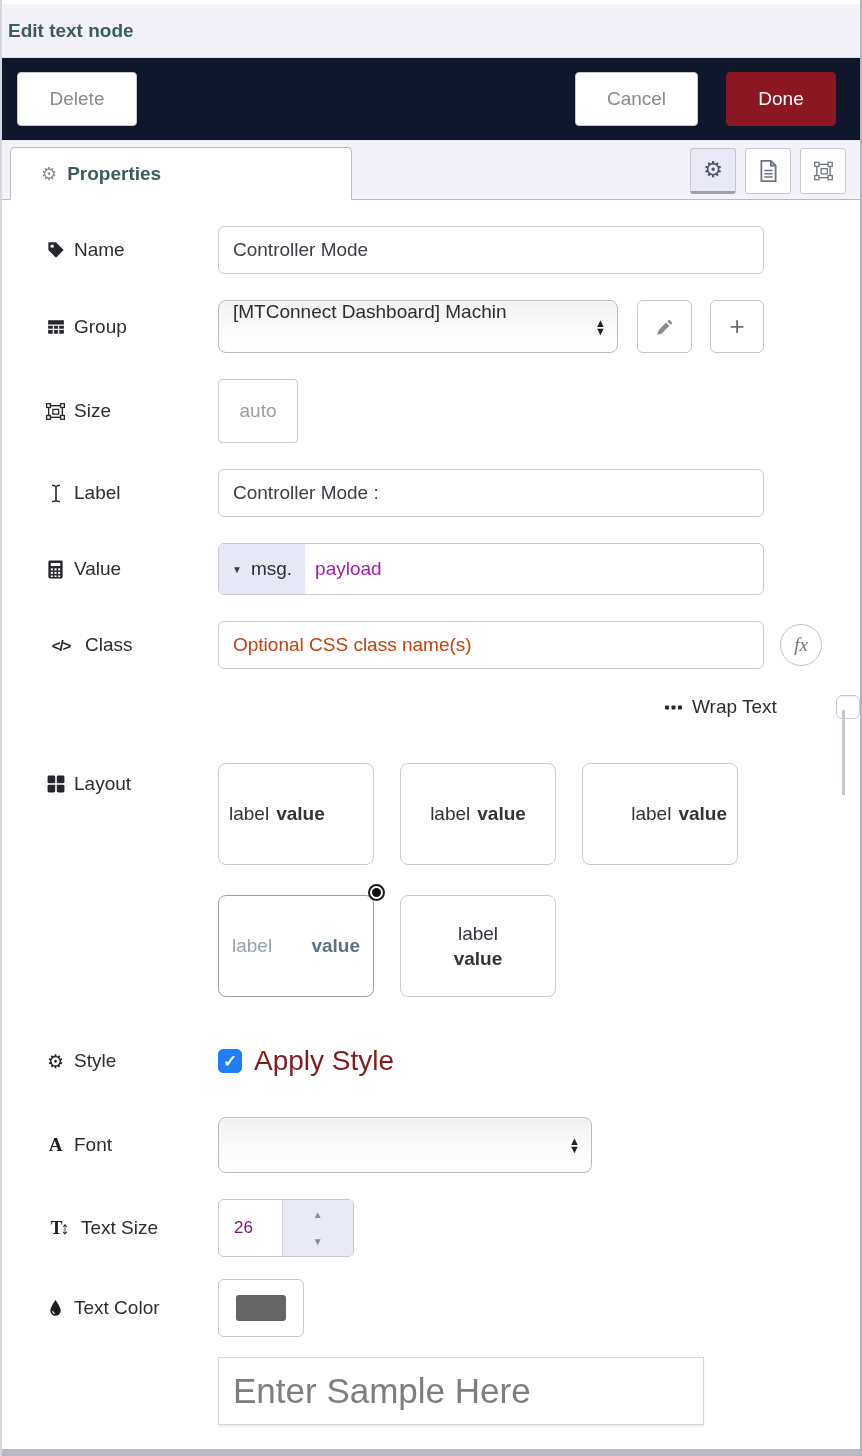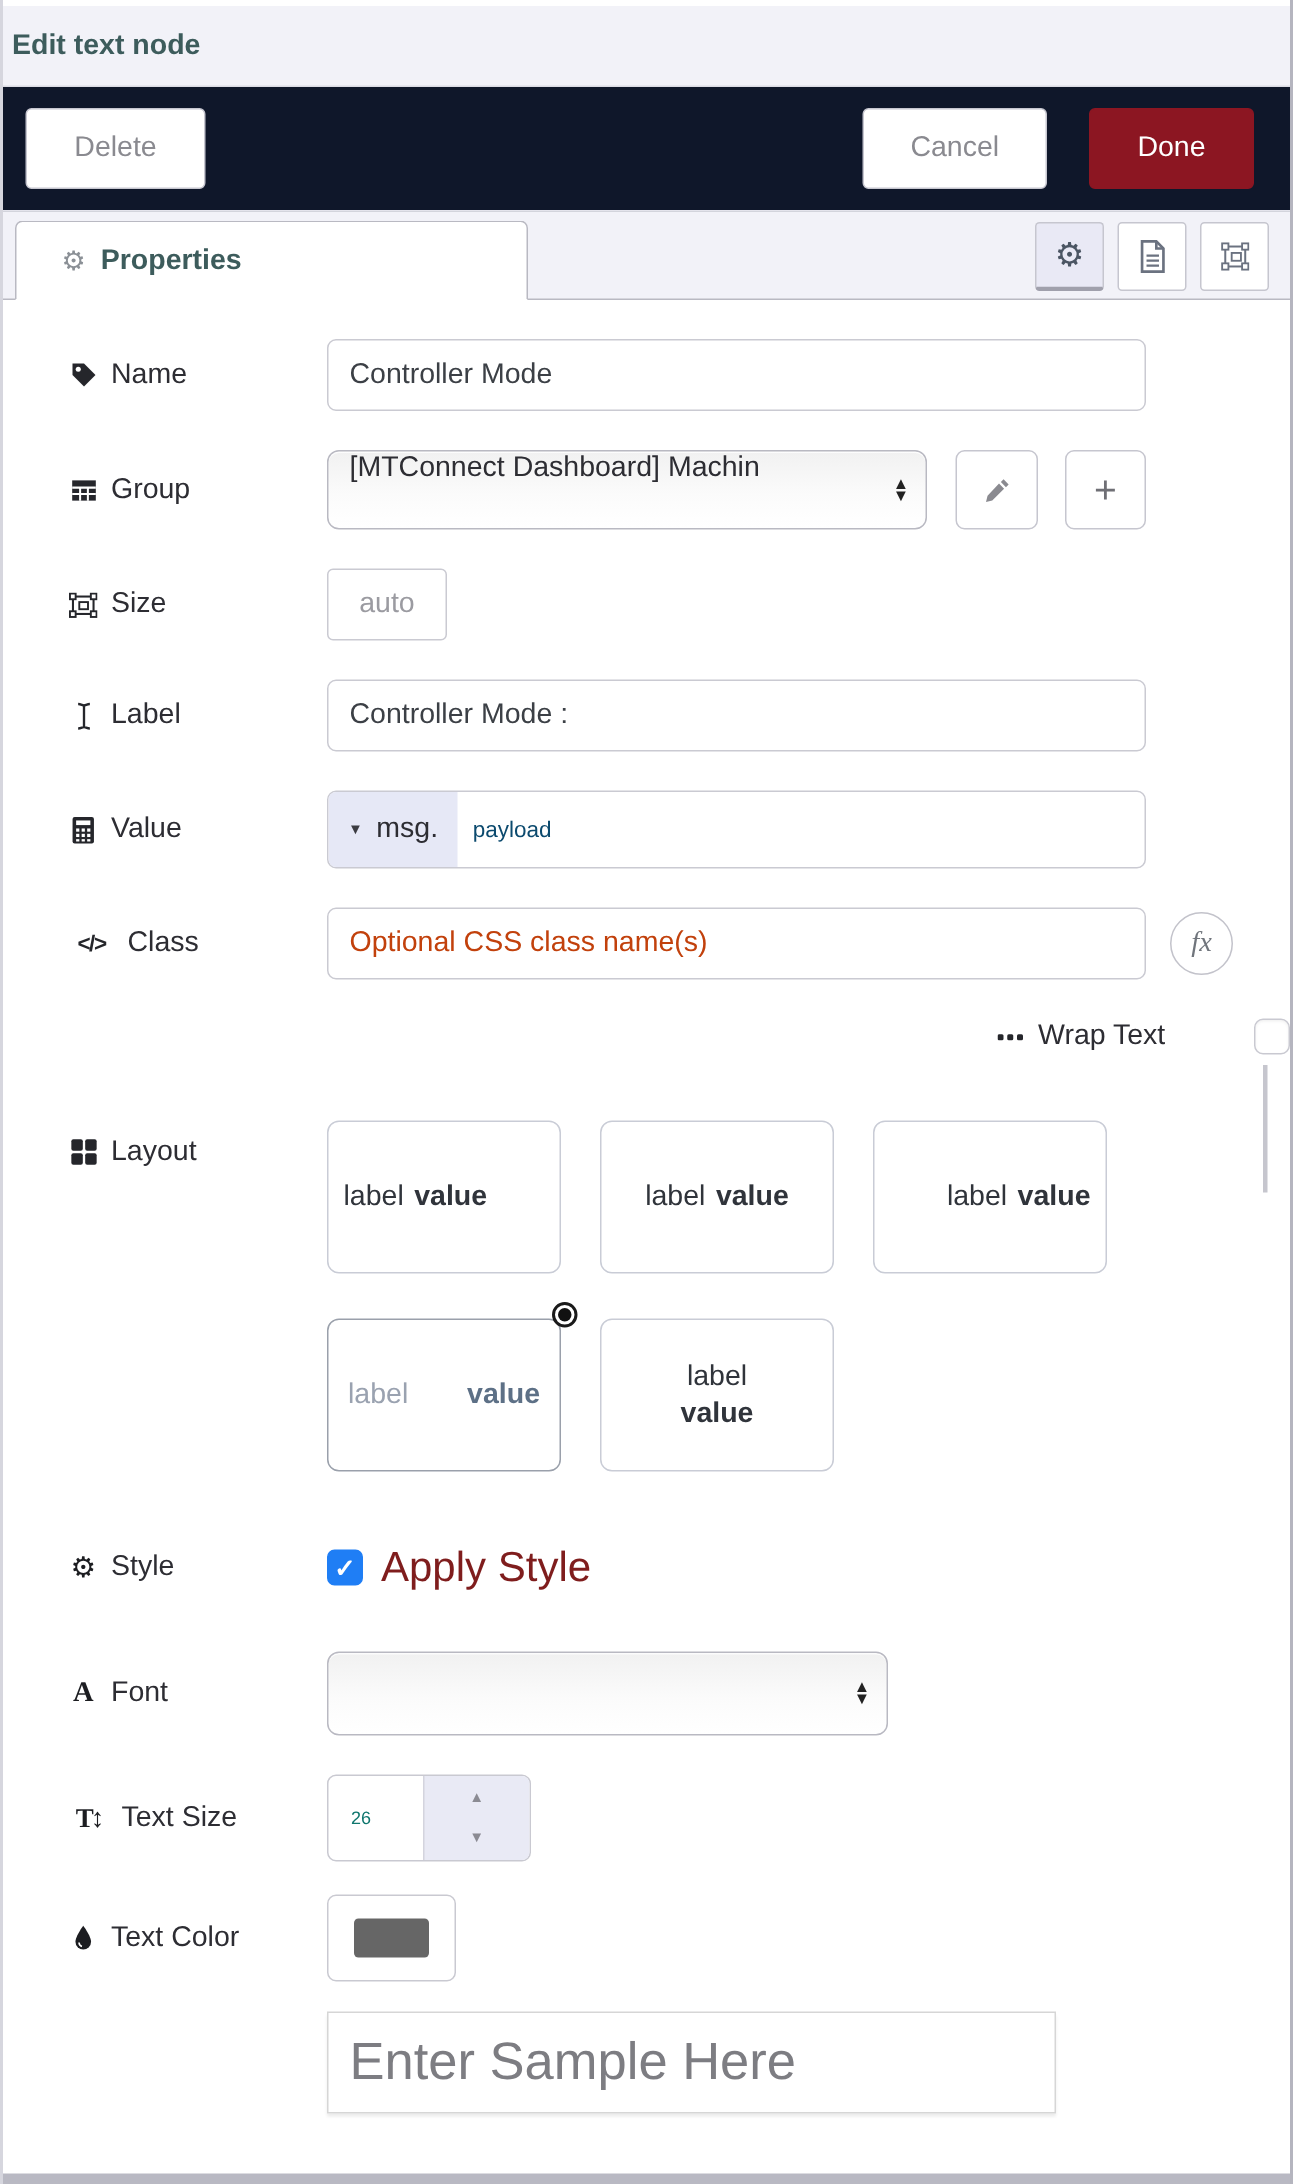--- a/index.html
+++ b/index.html
@@ -54,29 +54,29 @@
             background:linear-gradient(#f1f1f1, #fbfbfb 55%, #ffffff);
             display:flex; padding:0 34px 0 14px; font-size:19px; color:#2d2d33;
             position:relative; box-shadow:inset 0 1px 0 rgba(255,255,255,.8); }
   .select .updown { position:absolute; right:11px; top:50%; transform:translateY(-50%);
                     display:flex; flex-direction:column; align-items:center; color:#222; }
   .select .updown span { font-size:11px; line-height:8px; }
 
   .sq-btn { height:53px; border:1px solid #c6c6cf; border-radius:6px; background:#fff;
             display:flex; align-items:center; justify-content:center; cursor:pointer; }
 
-  .auto-btn { width:80px; height:48px; border:1px solid #cacad2; border-radius:4px; background:#fff;
+  .auto-btn { width:80px; height:64px; border:1px solid #cacad2; border-radius:4px; background:#fff;
               color:#9b9ba1; font-size:19px; display:flex; align-items:center; justify-content:center; }
 
   .typed-input { width:546px; height:52px; border:1px solid #cacad2; border-radius:6px; background:#fff;
                  display:flex; overflow:hidden; }
   .ti-prefix { background:#e6e8f6; display:flex; align-items:center; gap:9px; padding:0 13px;
                font-size:19px; color:#2d2d33; }
   .ti-caret { font-size:10px; color:#3c3c42; }
-  .ti-value { display:flex; align-items:center; padding-left:10px; font-size:15px; color:#0c4a6e; flex:1; }
+  .ti-value { display:flex; align-items:center; padding-left:10px; font-size:19px; color:#a21caf; flex:1; }
 
   .fx-btn { width:42px; height:42px; border:1px solid #c3c3cb; border-radius:50%; background:#fff;
             margin-left:16px; display:flex; align-items:center; justify-content:center;
             font-family:"Liberation Serif", serif; font-style:italic; font-size:19px; color:#70757c; }
 
   .checkbox { width:24px; height:24px; border:1px solid #c9c9d1; border-radius:6px; background:#fff;
               box-shadow:inset 0 1px 2px rgba(0,0,0,.06); }
   .checkbox.checked { background:#1f7ef5; border-color:#1f7ef5; border-radius:5px; color:#fff;
                       display:flex; align-items:center; justify-content:center;
                       font-size:17px; font-weight:bold; box-shadow:none; }
@@ -98,21 +98,21 @@
   .lo-stack .v { margin-left:0; }
   .radio-dot { position:absolute; top:-12px; right:-12px; width:17px; height:17px; background:#fff;
                border:2.5px solid #1a1a1a; border-radius:50%; display:flex; align-items:center; justify-content:center; }
   .radio-dot::after { content:""; width:9px; height:9px; background:#111; border-radius:50%; }
 
   .style-row { margin-top:48px; margin-bottom:40px; }
   .apply-label { margin-left:12px; font-size:28px; color:#7f1d1d; }
 
   .spinner { width:136px; height:58px; border:1px solid #c9c9d1; border-radius:6px; overflow:hidden;
              display:flex; background:#fff; }
-  .spin-val { width:63px; display:flex; align-items:center; padding-left:15px; font-size:12px; color:#0f766e; }
+  .spin-val { width:63px; display:flex; align-items:center; padding-left:15px; font-size:17px; color:#701a75; }
   .spin-btns { width:72px; background:#e9eaf5; border-left:1px solid #d4d4de; position:relative; }
   .spin-btns .up, .spin-btns .dn { position:absolute; left:50%; transform:translateX(-50%);
                                    font-size:10px; color:#8b8b93; }
   .spin-btns .up { top:9px; } .spin-btns .dn { bottom:9px; }
 
   .color-btn { width:86px; height:58px; border:1px solid #c9c9d1; border-radius:6px; background:#fff;
                display:flex; align-items:center; justify-content:center; }
   .swatch { width:50px; height:26px; background:#666666; border-radius:3px; }
 
   .sample-row { margin-left:216px; margin-top:16px; }

